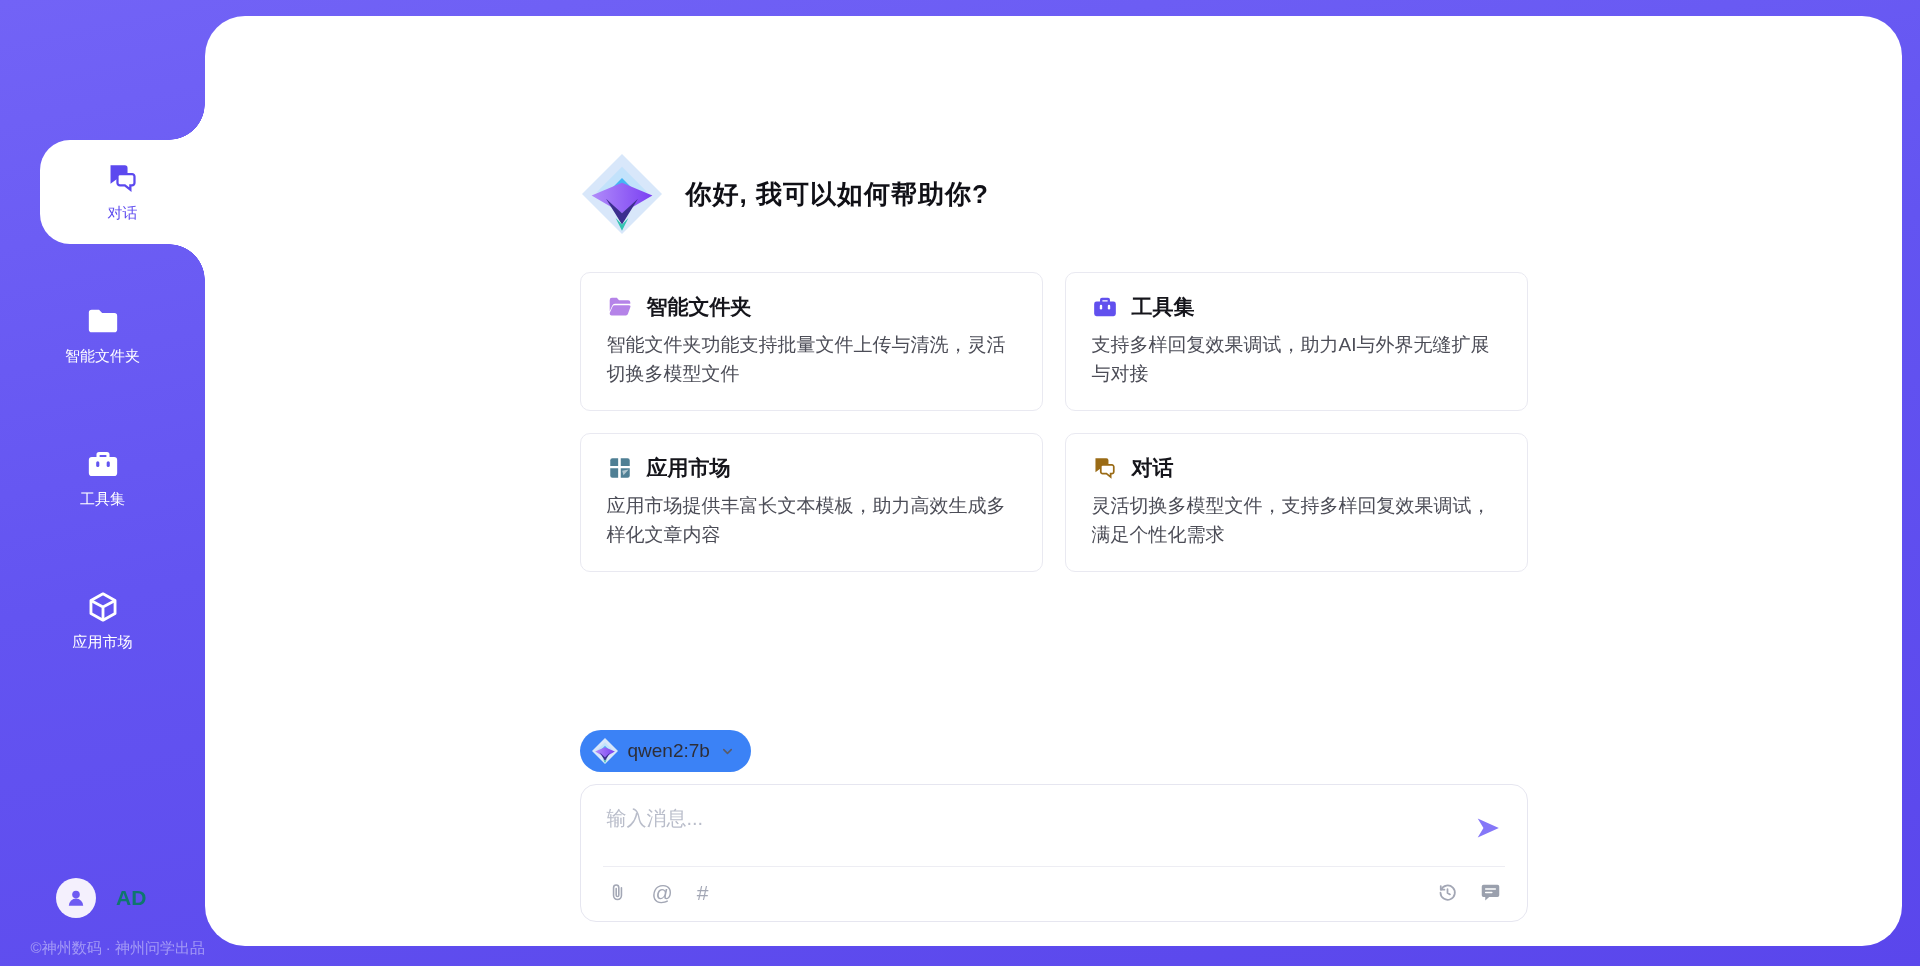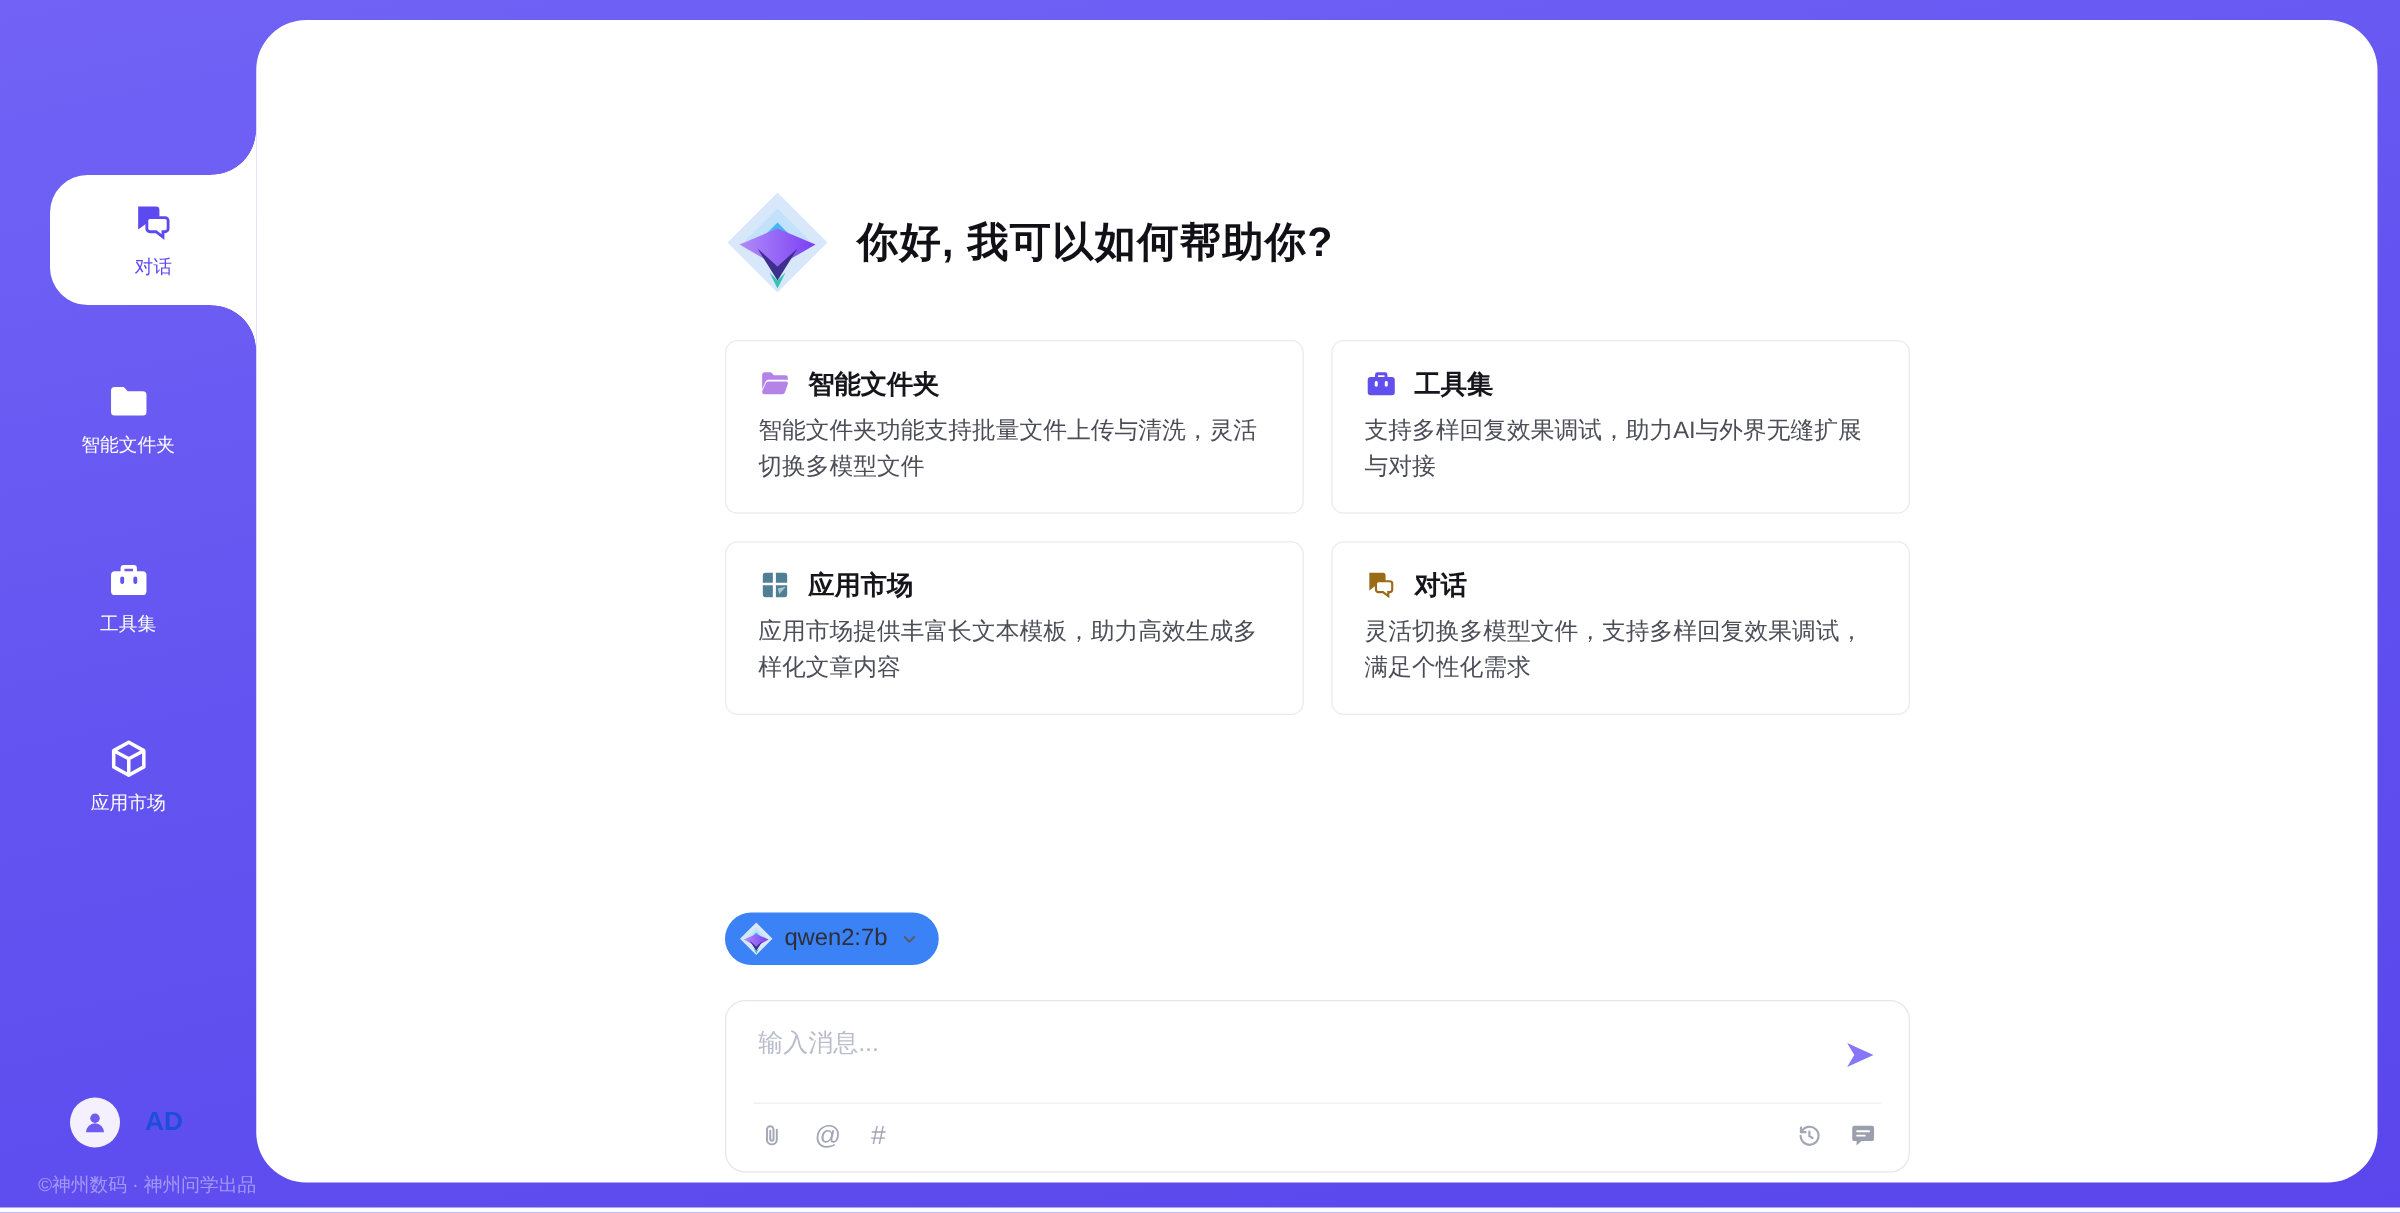--- a/index.html
+++ b/index.html
@@ -25,49 +25,49 @@
   .nav-item.active { background:#fff; margin-left:40px; border-radius:30px 0 0 30px; color:#5c49ef; }
   .nav-item.active .nav-label { color:#5c49ef; }
   .corner { position:absolute; right:0; width:36px; height:36px; }
   .corner.top    { top:-36px;    background: radial-gradient(circle at 0 0,    rgba(0,0,0,0) 35.5px, #fff 36px); }
   .corner.bottom { bottom:-36px; background: radial-gradient(circle at 0 100%, rgba(0,0,0,0) 35.5px, #fff 36px); }
 
   .user-row { position:absolute; left:56px; bottom:52px; display:flex; align-items:center; gap:20px; }
   .avatar { width:40px; height:40px; border-radius:50%; background:#f4f0fd; display:flex;
             align-items:center; justify-content:center; }
   .avatar svg { width:24px; height:24px; }
-  .user-name { color:#1d4ed8; font-size:21px; font-weight:600; }
+  .user-name { color:#0f766e; font-size:21px; font-weight:600; }
   .copyright { position:absolute; left:0; bottom:12px; width:205px; text-align:right;
                color:rgba(255,255,255,.42); font-size:15px; }
 
   
   .panel { position:absolute; left:205px; top:16px; right:18px; bottom:24px;
            background:#fff; border-radius:40px; overflow:hidden; }
   .bottom-strip { position:absolute; left:0; right:0; bottom:0; height:4px; background:#fcfcfe; }
 
   .content { width:948px; margin:0 auto; padding-top:138px; }
   .greeting { display:flex; align-items:center; gap:24px; padding-left:2px; }
   .greeting svg { width:80px; height:80px; }
-  .greeting-text { font-size:33px; font-weight:700; color:#101016; letter-spacing:1px; }
+  .greeting-text { font-size:26px; font-weight:700; color:#101016; letter-spacing:1px; }
 
   .cards { margin-top:38px; display:grid; grid-template-columns:1fr 1fr; gap:22px; }
   .card { border:1px solid #e9e9f1; border-radius:10px; background:#fff; padding:20px 26px 22px; cursor:pointer; }
   .card-head { display:flex; align-items:center; gap:14px; }
   .card-head svg { width:26px; height:26px; }
   .card-title { font-size:21px; font-weight:700; color:#15151b; }
   .card-desc { margin-top:10px; font-size:19px; line-height:1.5; color:#4c4d57; }
 
   .composer { margin-top:158px; }
   .model-chip { display:inline-flex; align-items:center; gap:10px; background:#3b82f6;
                 border-radius:22px; padding:8px 16px 8px 12px; cursor:pointer; }
   .model-chip .mini-logo { width:26px; height:26px; }
   .model-label { font-size:19px; color:#2e2e37; }
   .model-chip .chev { width:15px; height:15px; }
 
-  .input-card { margin-top:28px; border:1.5px solid #e6e6f0; border-radius:16px;
+  .input-card { margin-top:12px; border:1.5px solid #e6e6f0; border-radius:16px;
                 min-height:138px; display:flex; flex-direction:column; background:#fff; }
   .input-row { flex:1; display:flex; align-items:flex-start; padding:20px 26px 0; }
   .placeholder { flex:1; font-size:20px; color:#b9bdca; }
   .send-btn { margin-top:10px; cursor:pointer; background:none; border:none; line-height:0; }
   .send-btn svg { width:26px; height:26px; }
   .divider { height:1px; background:#ededf3; margin:14px 22px 0; }
   .toolbar { display:flex; align-items:center; padding:15px 26px 18px; }
   .tool-left { display:flex; align-items:center; gap:24px; }
   .tool-right { margin-left:auto; display:flex; align-items:center; gap:22px; }
   .tool { color:#a3a7b5; font-size:21px; cursor:pointer; line-height:1; background:none; border:none;

